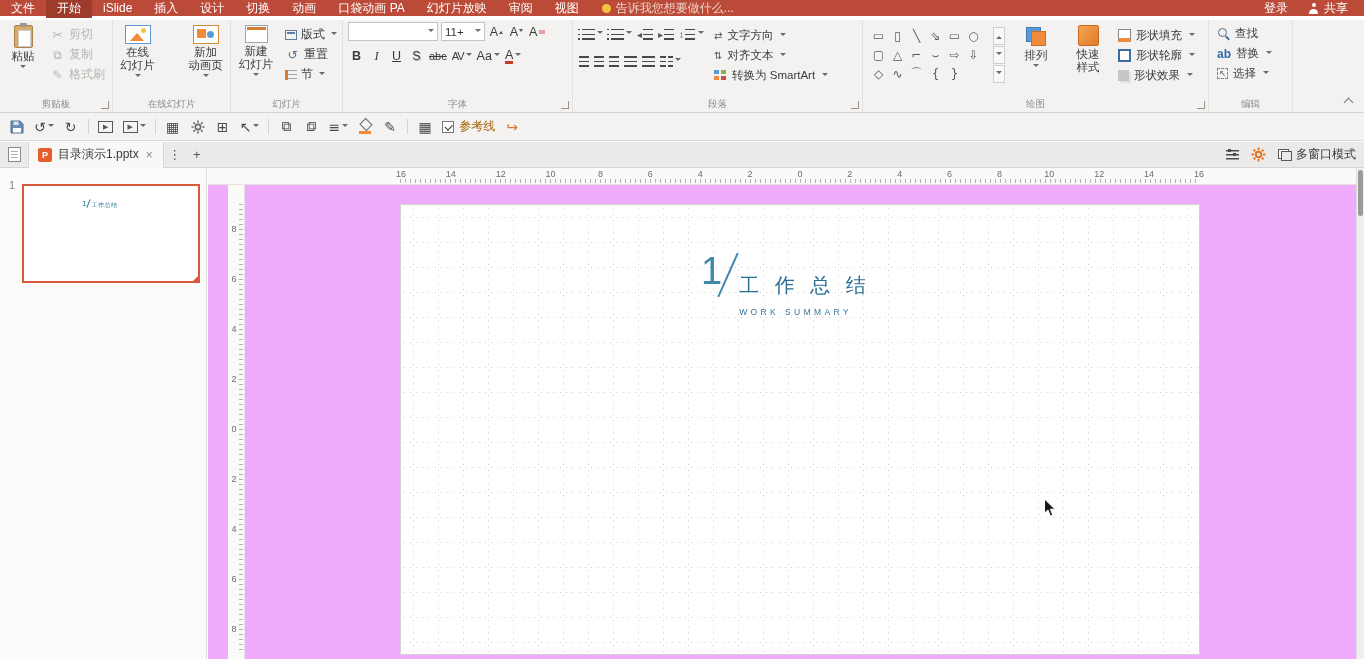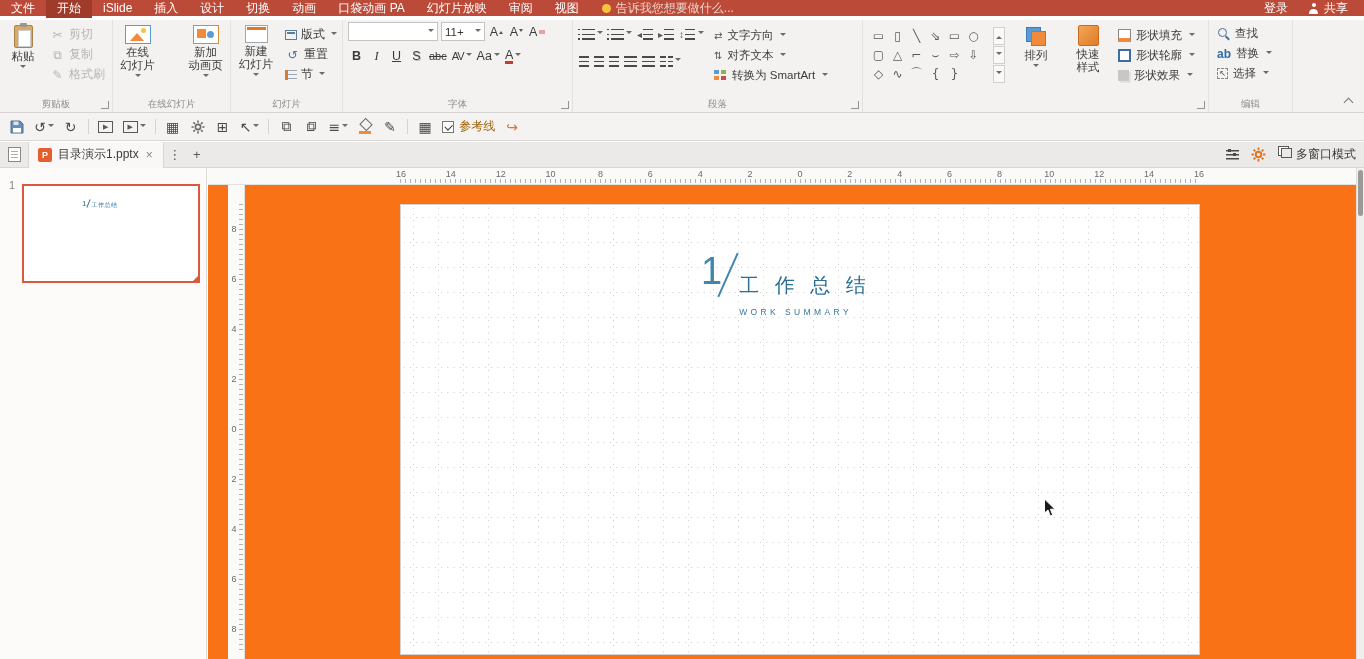--- a/index.html
+++ b/index.html
@@ -121,34 +121,34 @@
   .tright{margin-left:auto;display:flex;align-items:center;gap:12px;padding-right:8px;font-size:12px;color:#3b3b3b}
   .sliders{width:13px;height:11px;background:
     linear-gradient(#4a4a4a,#4a4a4a) 0 1px/13px 1.5px no-repeat,
     linear-gradient(#4a4a4a,#4a4a4a) 0 5px/13px 1.5px no-repeat,
     linear-gradient(#4a4a4a,#4a4a4a) 0 9px/13px 1.5px no-repeat;position:relative}
   .sliders::before{content:"";position:absolute;left:2px;top:0;width:3px;height:3px;background:#4a4a4a}
   .sliders::after{content:"";position:absolute;right:3px;top:4px;width:3px;height:3px;background:#4a4a4a}
   .mw{position:relative;width:14px;height:12px;margin-right:4px}
   .mw::before{content:"";position:absolute;left:0;top:0;width:9px;height:8px;border:1.3px solid #5a5856;background:#fff}
   .mw::after{content:"";position:absolute;right:0;bottom:0;width:9px;height:8px;border:1.3px solid #5a5856;background:#eceae8}
-  .mwrap{display:flex;align-items:flex-start}
+  .mwrap{display:flex;align-items:center}
 
   
   .main{position:absolute;top:168px;left:0;right:0;bottom:0;background:#fdfdfc}
   .thumbs{position:absolute;left:0;top:0;width:207px;bottom:0;background:#fcfbfa;border-right:1px solid #dddbd9}
   .tnum{position:absolute;left:9px;top:11px;font-size:11px;color:#8a8886}
   .thumb{position:absolute;left:22px;top:16px;width:178px;height:99px;background:#fff;border:2px solid #d8593c}
   .thumb-title{position:absolute;left:58px;top:13px;display:flex;align-items:flex-start;color:#2b6f94}
   .tt-num{font-size:8px;line-height:9px}
   .tt-slash{width:1px;height:9px;background:#2b6f94;transform:rotate(22deg);margin:0 2px;flex:none}
   .tt-text{font-size:6px;letter-spacing:.5px;margin-top:2px;white-space:nowrap}
   .thumb-flag{position:absolute;right:-2px;bottom:-2px;width:0;height:0;border-left:9px solid transparent;border-bottom:9px solid #d8593c}
 
-  .workspace{position:absolute;left:208px;top:0;right:8px;bottom:0;background:#f97316}
+  .workspace{position:absolute;left:208px;top:0;right:8px;bottom:0;background:#f0abfc}
   .hruler{position:absolute;top:0;left:0;right:0;height:17px;background:#fafaf8;border-bottom:1px solid #e3e1df}
   .hnums{position:absolute;left:168px;top:1px;width:848px;height:12px;display:flex}
   .hnums span{flex:1;text-align:center;font-size:9px;color:#6b6b6b}
   .hticks{position:absolute;left:192px;width:800px;bottom:1px;height:4px;background:repeating-linear-gradient(to right,#b3b1af 0 1px,transparent 1px 5px)}
   .vruler{position:absolute;left:20px;top:17px;width:17px;bottom:0;background:#fafaf8;border-right:1px solid #e3e1df}
   .vnums{position:absolute;top:19px;left:0;width:12px;height:450px;display:flex;flex-direction:column}
   .vnums span{flex:1;display:flex;align-items:center;justify-content:center;font-size:9px;color:#6b6b6b}
   .vticks{position:absolute;right:1px;top:19px;height:450px;width:4px;background:repeating-linear-gradient(to bottom,#b3b1af 0 1px,transparent 1px 5px)}
 
   .slide{position:absolute;left:192px;top:36px;width:800px;height:451px;background:#fff;border:1px solid #d4d2d0;
@@ -432,20 +432,21 @@
               <span>形状轮廓</span>
               <span class="car"></span>
             </div>
           <div class="ptxt">
               <span class="eic"></span>
               <span>形状效果</span>
               <span class="car"></span>
             </div>
         </div>
       </div>
+      <span class="glabel">绘图</span>
       <span class="launcher"></span>
     </div>
 
     <div class="rgroup w84" style="border-right:1px solid #e4e2e0">
       <div class="ecol">
         <div class="ptxt">
             <span class="mag"></span>
             <span>查找</span>
           </div>
         <div class="ptxt">

